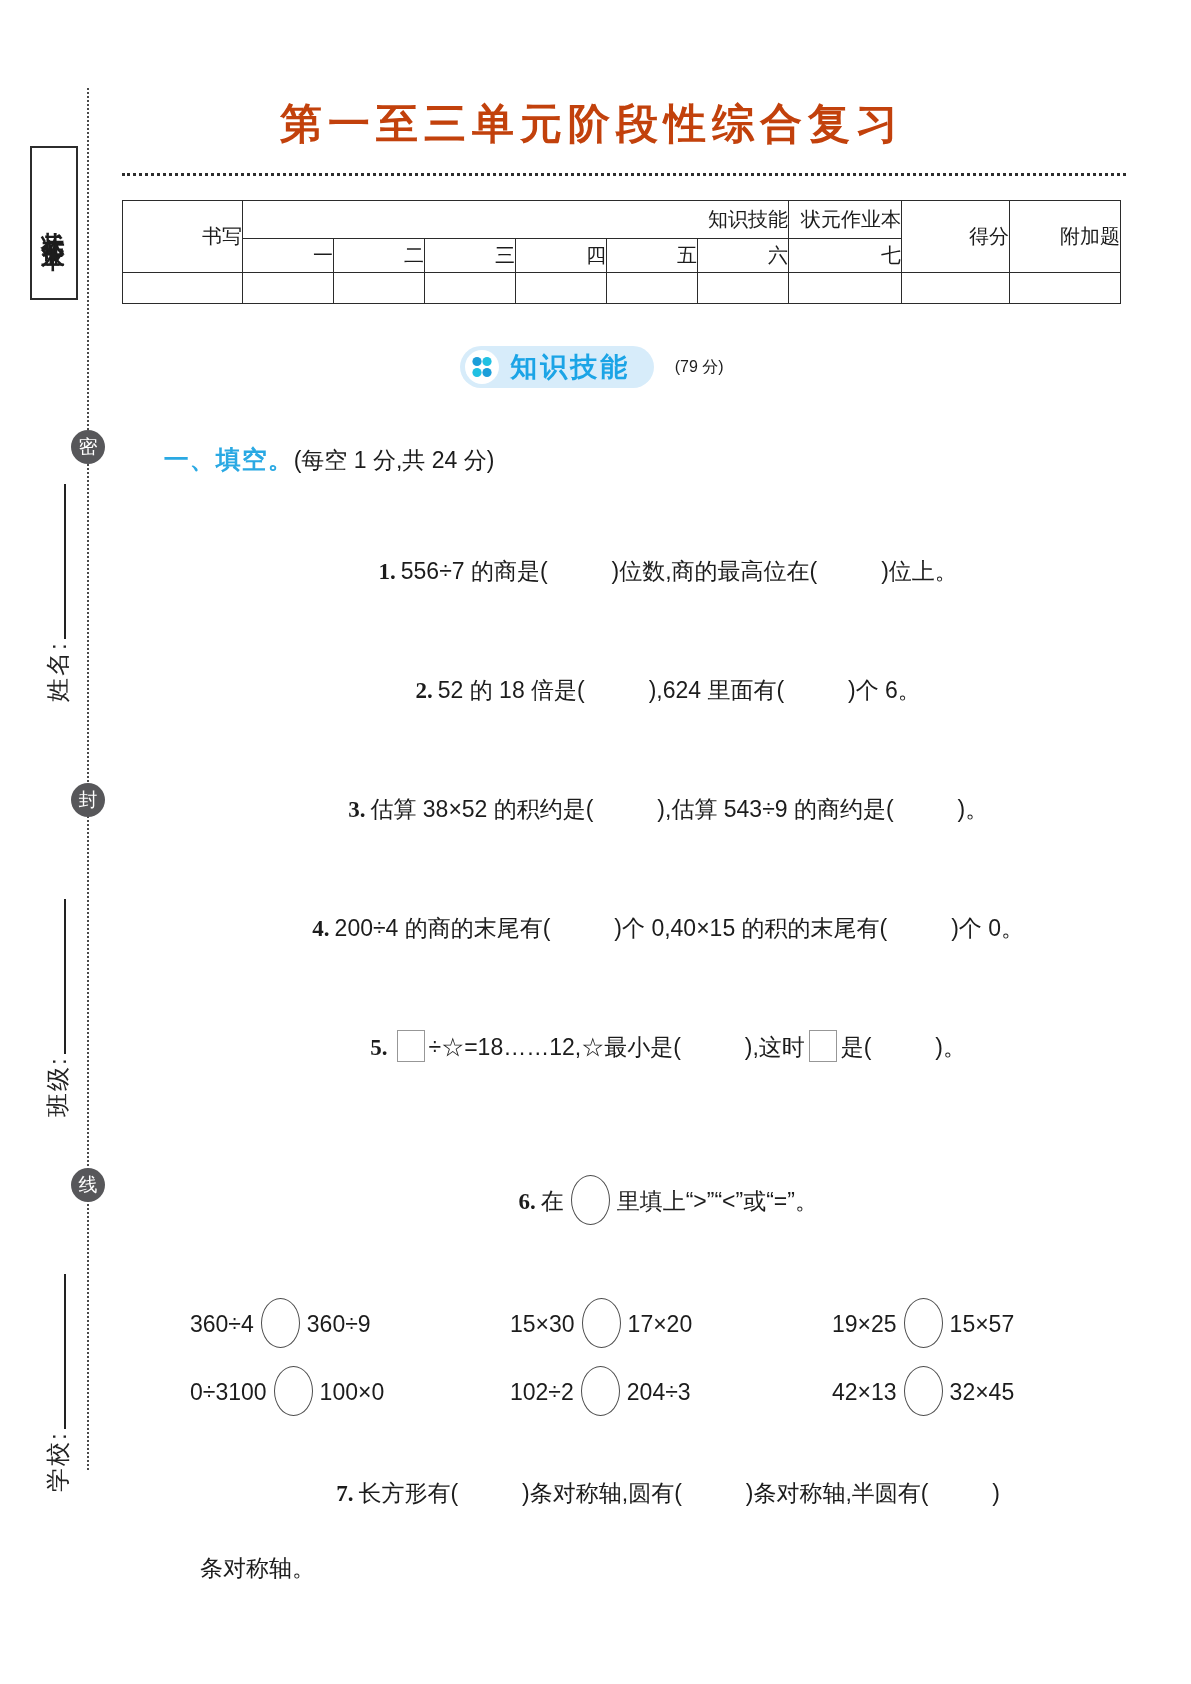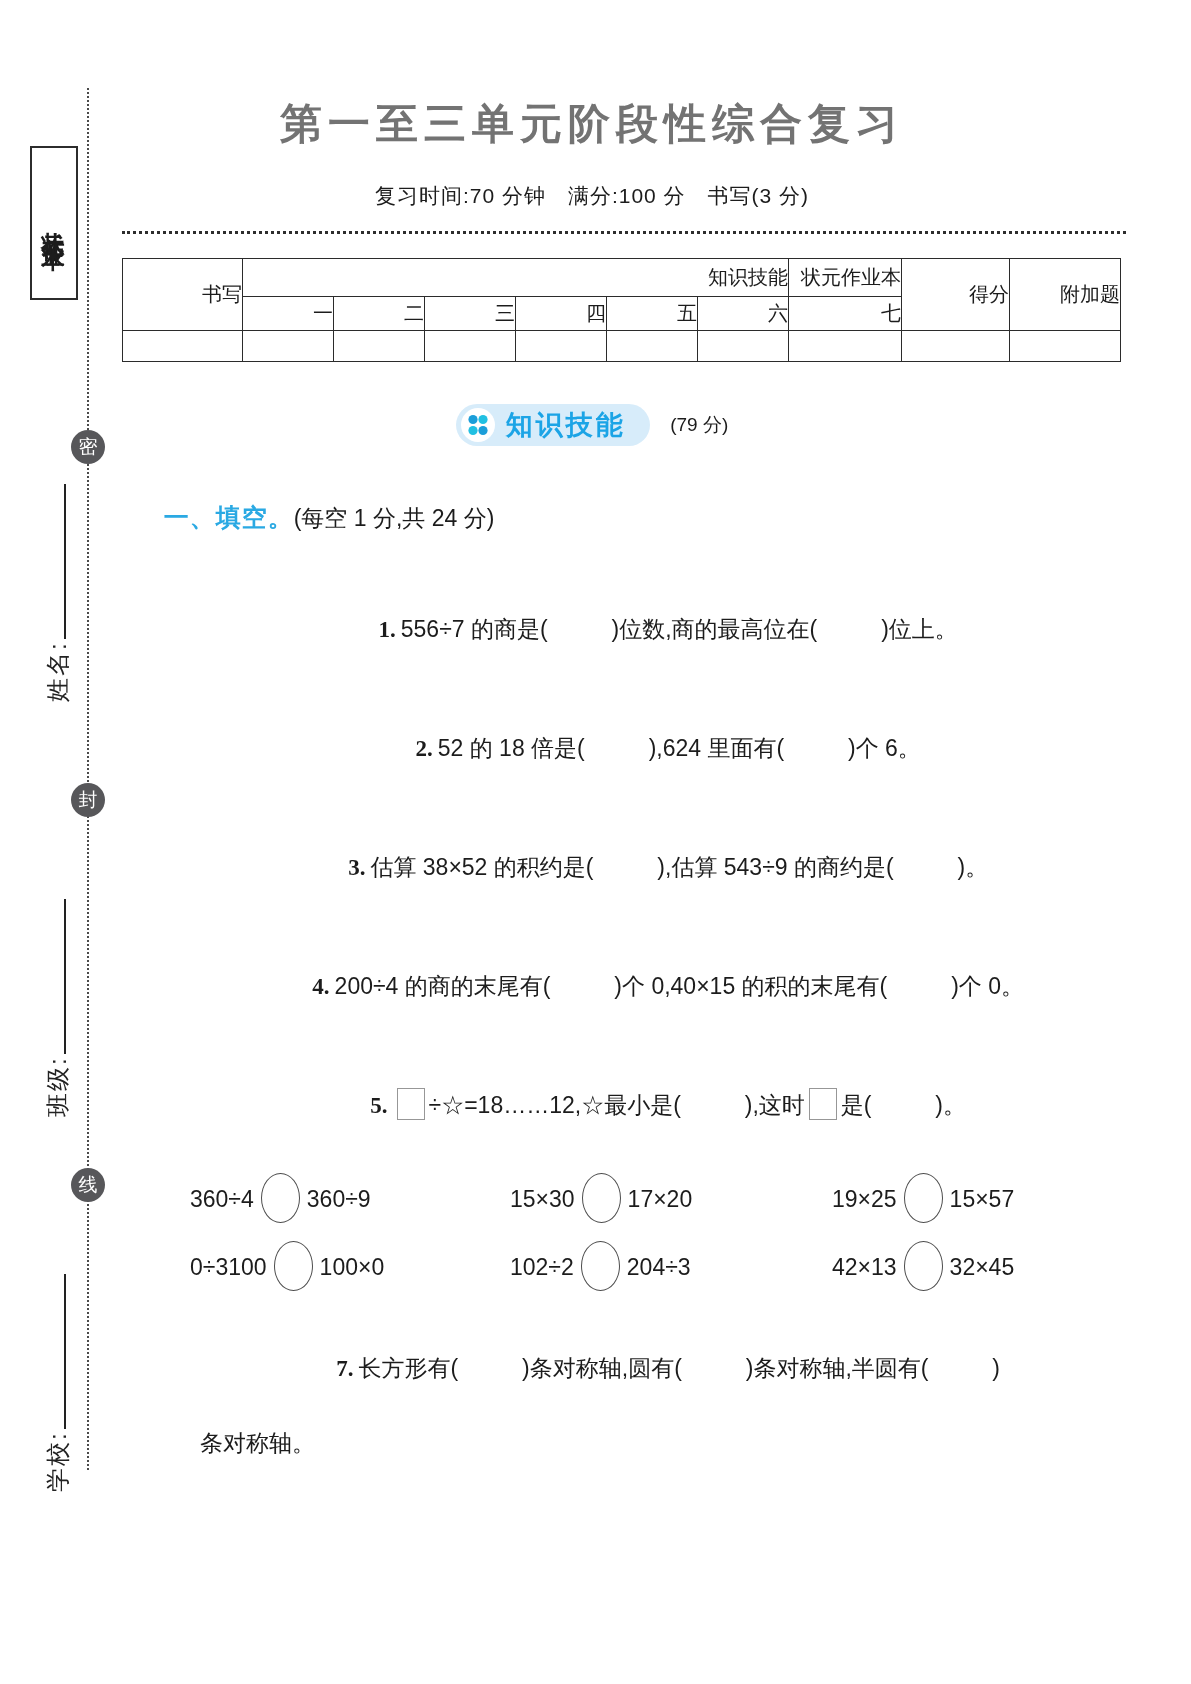--- a/index.html
+++ b/index.html
@@ -30,39 +30,39 @@
     position:absolute; left:42px; transform:rotate(-90deg); transform-origin:0 0;
     white-space:nowrap; font-size:24px; letter-spacing:2px; color:#222;
   }
   .side-line { display:inline-block; width:155px; height:5px; border-bottom:2px solid #222; margin-left:2px; }
 
   
   .main { position:absolute; left:122px; top:96px; width:1006px; }
 
   .title {
     margin:0; width:940px; text-align:center;
-    font-size:42px; font-weight:bold; letter-spacing:6px; color:#737373;
+    font-size:42px; font-weight:bold; letter-spacing:6px; color:#c2410c;
   }
   .meta { width:940px; text-align:center; margin-top:30px; font-size:21px; letter-spacing:1px; white-space:pre-wrap; }
   .dashes { margin-top:21px; width:1004px; height:0; border-top:3px dotted #2d2d2d; }
 
   table.score { border-collapse:collapse; margin-top:24px; table-layout:fixed; text-align:right; font-size:20px; }
   table.score td { border:1.7px solid #2b2b2b; padding:0; }
   .r1 td { height:37px; }
   .r2 td { height:33px; }
   .r3 td { height:30px; }
 
   .badge-row { margin-top:42px; width:940px; text-align:center; }
   .pill {
     display:inline-flex; align-items:center; background:#d7ecfa;
     border-radius:21px; padding:3px 24px 3px 5px; vertical-align:middle;
   }
   .pill-icon { width:34px; height:34px; margin-right:11px; display:block; }
   .pill-label { font-size:27px; font-weight:bold; color:#1ba4e6; letter-spacing:3px; }
-  .points { font-size:19px; margin-left:16px; vertical-align:middle; white-space:pre; }
+  .points { font-size:16px; margin-left:16px; vertical-align:middle; white-space:pre; }
 
   .sec-head { margin-top:26px; font-size:25px; white-space:pre-wrap; }
   .sec-title { color:#2aa9e3; font-weight:bold; letter-spacing:1px; }
   .sec-note { font-size:23px; }
 
   .q { padding-left:48px; font-size:23px; line-height:35px; margin-top:14px; white-space:pre-wrap;text-align:center; }
   .q-cont { padding-left:78px; font-size:23px; line-height:35px; margin-top:5px; white-space:pre-wrap; }
   .qno { font-weight:bold; font-family:"Liberation Serif", serif; margin-right:5px; }
 
   .sq {
@@ -103,21 +103,20 @@
   <div class="side-field" style="top:1117px">
     <span>班级:</span><span class="side-line"></span>
   </div>
   <div class="side-field" style="top:1492px">
     <span>学校:</span><span class="side-line"></span>
   </div>
 
   <div class="main">
 
     <h1 class="title">第一至三单元阶段性综合复习</h1>
-    <div class="meta">复习时间:70 分钟　满分:100 分　书写(3 分)</div>
     <div class="dashes"></div>
 
     <table class="score">
       <colgroup>
         <col style="width:120px">
         <col style="width:91px">
           <col style="width:91px">
           <col style="width:91px">
         <col style="width:91px">
           <col style="width:91px">
@@ -189,20 +188,23 @@
     </div>
 
     <div class="q">
       <span class="qno">4.</span><span>200÷4 的商的末尾有(          )个 0,40×15 的积的末尾有(          )个 0。</span>
     </div>
 
     <div class="q">
       <span class="qno">5.</span><span class="sq"></span><span>÷☆=18……12,☆最小是(          ),这时</span><span class="sq"></span><span>是(          )。</span>
     </div>
 
+    <div class="q q-tall">
+      <span class="qno">6.</span><span>在</span><span class="oval"></span><span>里填上“&gt;”“&lt;”或“=”。</span>
+    </div>
 
     <div class="cmp-rows">
       <div class="cmp-row">
         <span class="cmp"><span>360÷4</span><span class="oval"></span><span>360÷9</span></span>
         <span class="cmp"><span>15×30</span><span class="oval"></span><span>17×20</span></span>
         <span class="cmp"><span>19×25</span><span class="oval"></span><span>15×57</span></span>
       </div>
       <div class="cmp-row">
         <span class="cmp"><span>0÷3100</span><span class="oval"></span><span>100×0</span></span>
         <span class="cmp"><span>102÷2</span><span class="oval"></span><span>204÷3</span></span>

